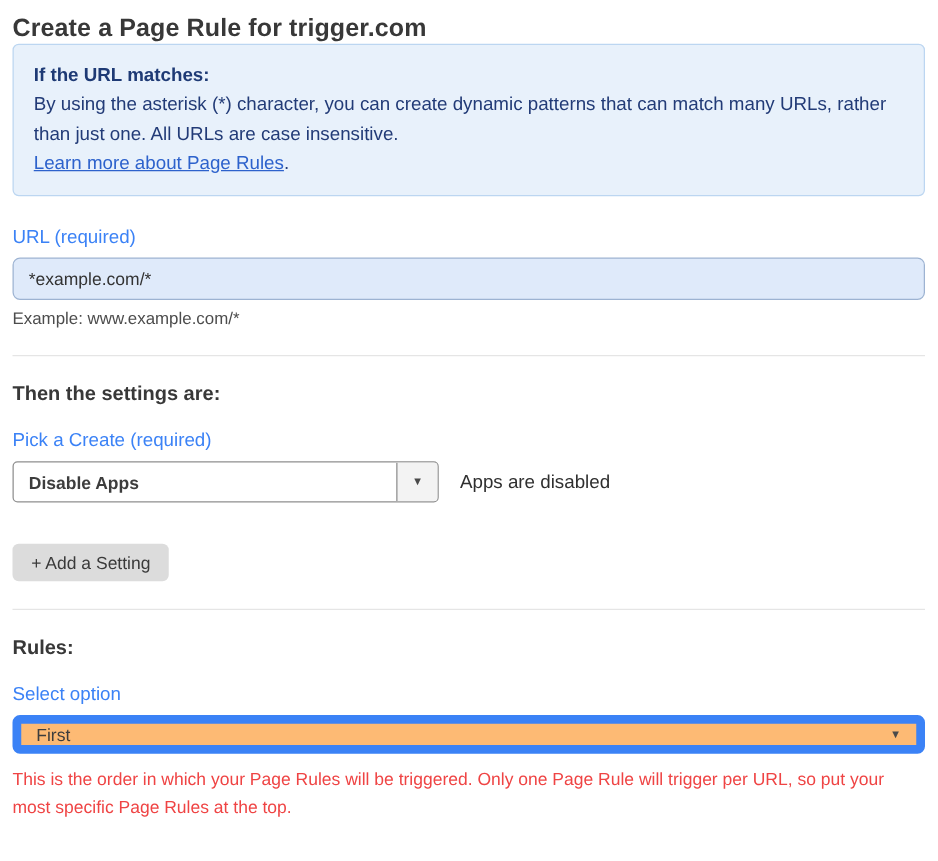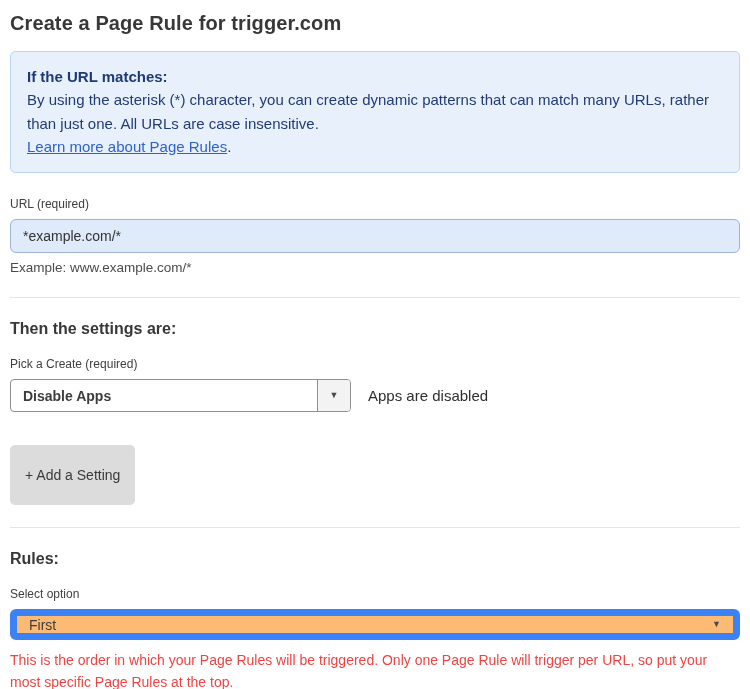--- a/index.html
+++ b/index.html
@@ -13,41 +13,40 @@
     overflow: hidden;
   }
   .page-title {
     font-size: 20px;
     font-weight: bold;
     color: #383838;
     margin-top: 2px;
     letter-spacing: 0.1px;
   }
   .info-box {
-    margin-top: 16px;
     background: #e8f1fb;
     border: 1px solid #bcd6f1;
     border-radius: 5px;
     padding: 13px 20px 14px 16px;
     font-size: 15px;
     line-height: 1.55;
     color: #223b77;
   }
   .info-box .info-heading {
     font-weight: bold;
     color: #1e3a75;
   }
   .info-box .info-link {
     color: #2d62cc;
     text-decoration: underline;
     cursor: pointer;
   }
   .field-label {
-    font-size: 12px;
-    color: #404040;
+    font-size: 15px;
+    color: #3b82f6;
     margin-top: 24px;
   }
   .url-input {
     display: block;
     width: 730px;
     height: 33px;
     margin-top: 8px;
     background: #dfeafa;
     border: 1px solid #9db3d2;
     border-radius: 6px;
@@ -115,21 +114,21 @@
     margin-left: 17px;
     font-size: 15px;
     color: #2f2f2f;
   }
   .add-setting-btn {
     margin-top: 33px;
     display: inline-block;
     background: #dcdcdc;
     border: none;
     border-radius: 5px;
-    padding: 22px 15px;
+    padding: 7px 15px;
     font-size: 14px;
     color: #3a3a3a;
     font-family: "Liberation Sans", sans-serif;
     cursor: pointer;
   }
   .order-select {
     margin-top: 8px;
     width: 730px;
     height: 31px;
     border: 7px solid #3b82f6;

